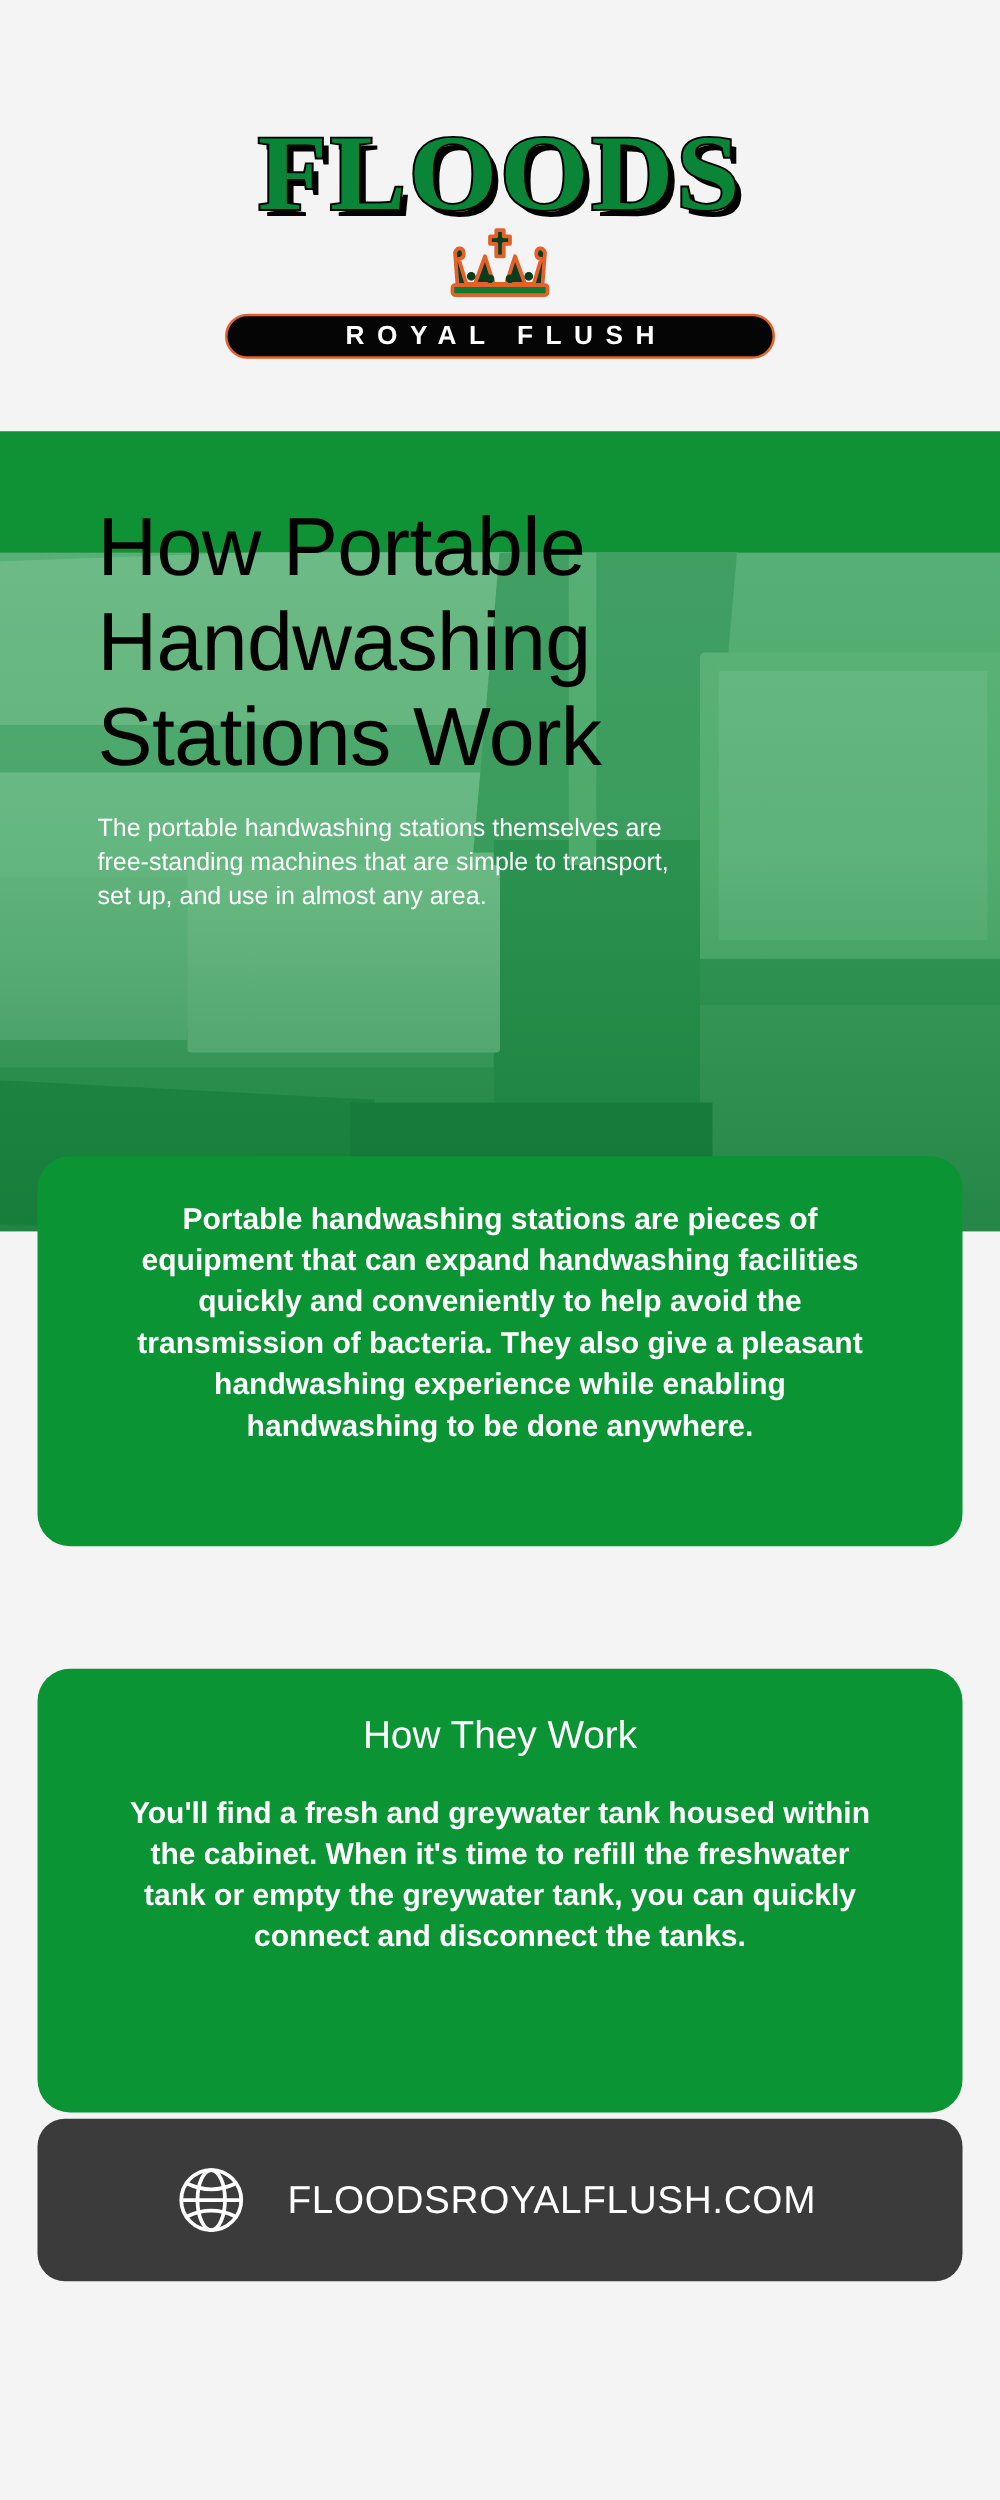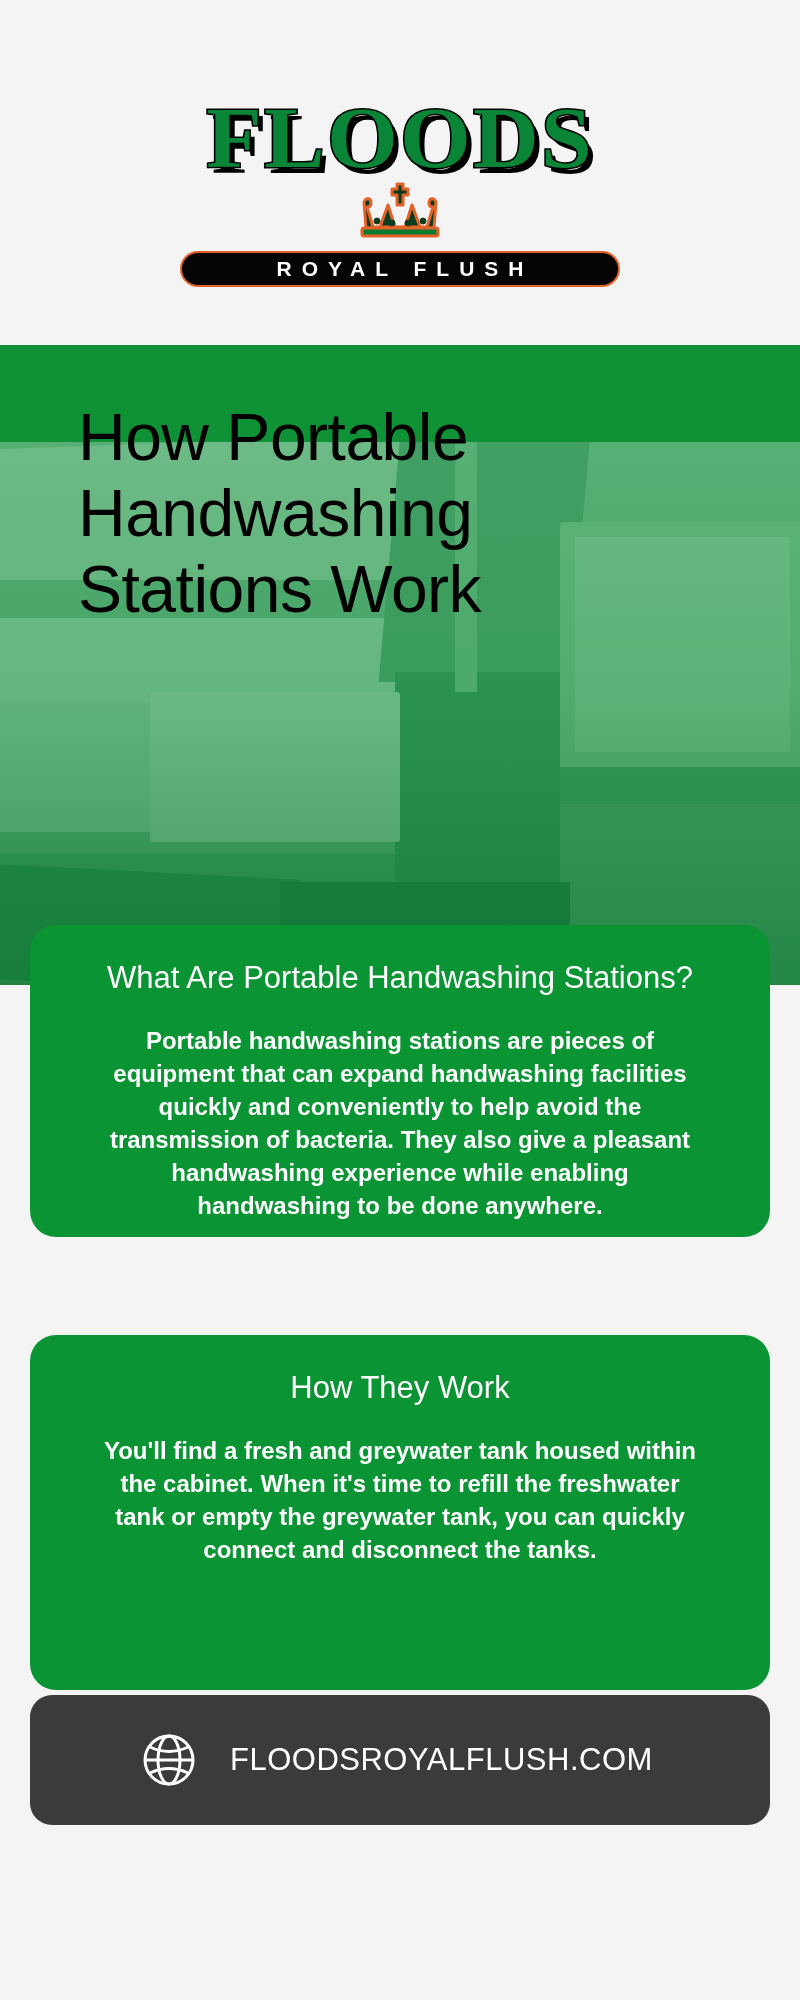--- a/index.html
+++ b/index.html
@@ -195,25 +195,25 @@
         <div class="pc" style="left:150px; top:250px;width:250px; height:150px; background:#b6e0c4; border-radius:3px;"></div>
         <div class="pc" style="left:0px;   top:260px;width:150px; height:130px; background:#a3d6b4;"></div>
         <div class="pc" style="left:0px;   top:430px;width:300px; height:115px; background:#2f8a55; transform:skewY(3deg);"></div>
         <div class="pc" style="left:280px; top:440px;width:290px; height:110px; background:#24784a;"></div>
       </div>
       <div class="hero-tint"></div>
     </div>
 
     <div class="hero-inner">
       <h1 class="hero-title">How Portable Handwashing Stations Work</h1>
+      <p class="hero-sub">The portable handwashing stations themselves are free-standing machines that are simple to transport, set up, and use in almost any area.</p>
     </div>
   </div>
 
   <div class="card" id="card-1">
-    <div class="card-title">What Are Portable Handwashing Stations?</div>
     <p class="card-body">Portable handwashing stations are pieces of equipment that can expand handwashing facilities quickly and conveniently to help avoid the transmission of bacteria. They also give a pleasant handwashing experience while enabling handwashing to be done anywhere.</p>
   </div>
 
   <div class="card" id="card-2">
     <div class="card-title">How They Work</div>
     <p class="card-body">You'll find a fresh and greywater tank housed within the cabinet. When it's time to refill the freshwater tank or empty the greywater tank, you can quickly connect and disconnect the tanks.</p>
   </div>
 
   <div class="footer">
     <svg class="globe" viewBox="0 0 54 54">

